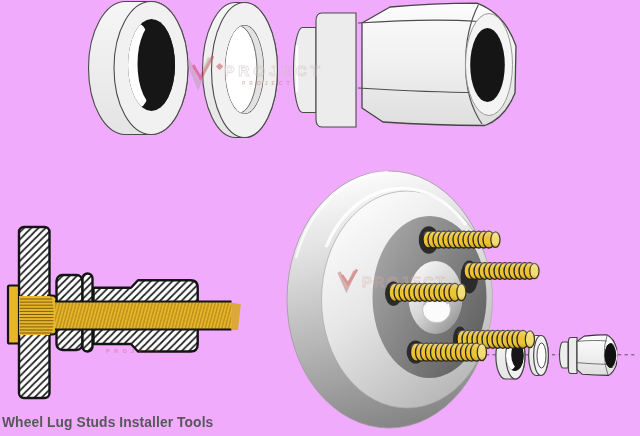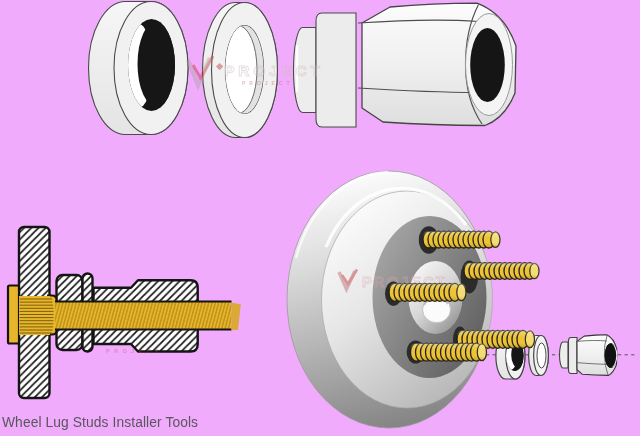--- a/index.html
+++ b/index.html
@@ -1,18 +1,18 @@
 <!DOCTYPE html>
 <html><head>
 <meta charset="utf-8">
 <style>
   html,body{margin:0;padding:0;background:#ffffff;}
   .stage{position:relative;width:640px;height:436px;background:#f0abfc;overflow:hidden;
          font-family:"Liberation Sans",sans-serif;}
-  .caption{position:absolute;left:2px;top:415px;font-size:13.8px;font-weight:normal;
+  .caption{position:absolute;left:2px;top:415px;font-size:13.8px;font-weight:bold;
            color:#58585A;letter-spacing:0.1px;white-space:nowrap;}
   svg{display:block;}
   text.wm-big{font-family:"Liberation Sans",sans-serif;font-weight:bold;}
 </style>
 </head>
 <body>
 
 <div class="stage">
 <svg width="640" height="436" viewBox="0 0 640 436" xmlns="http://www.w3.org/2000/svg">
   <defs>

